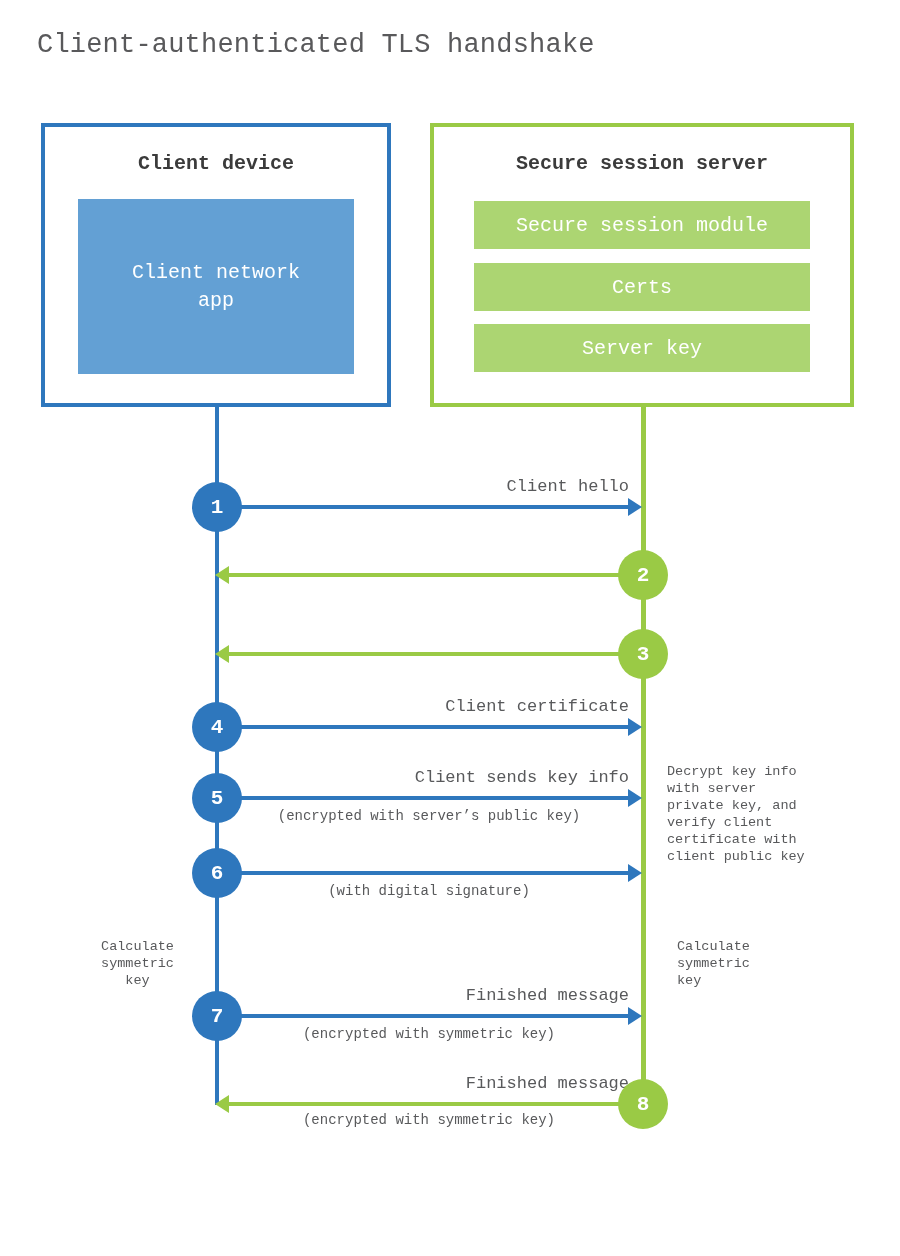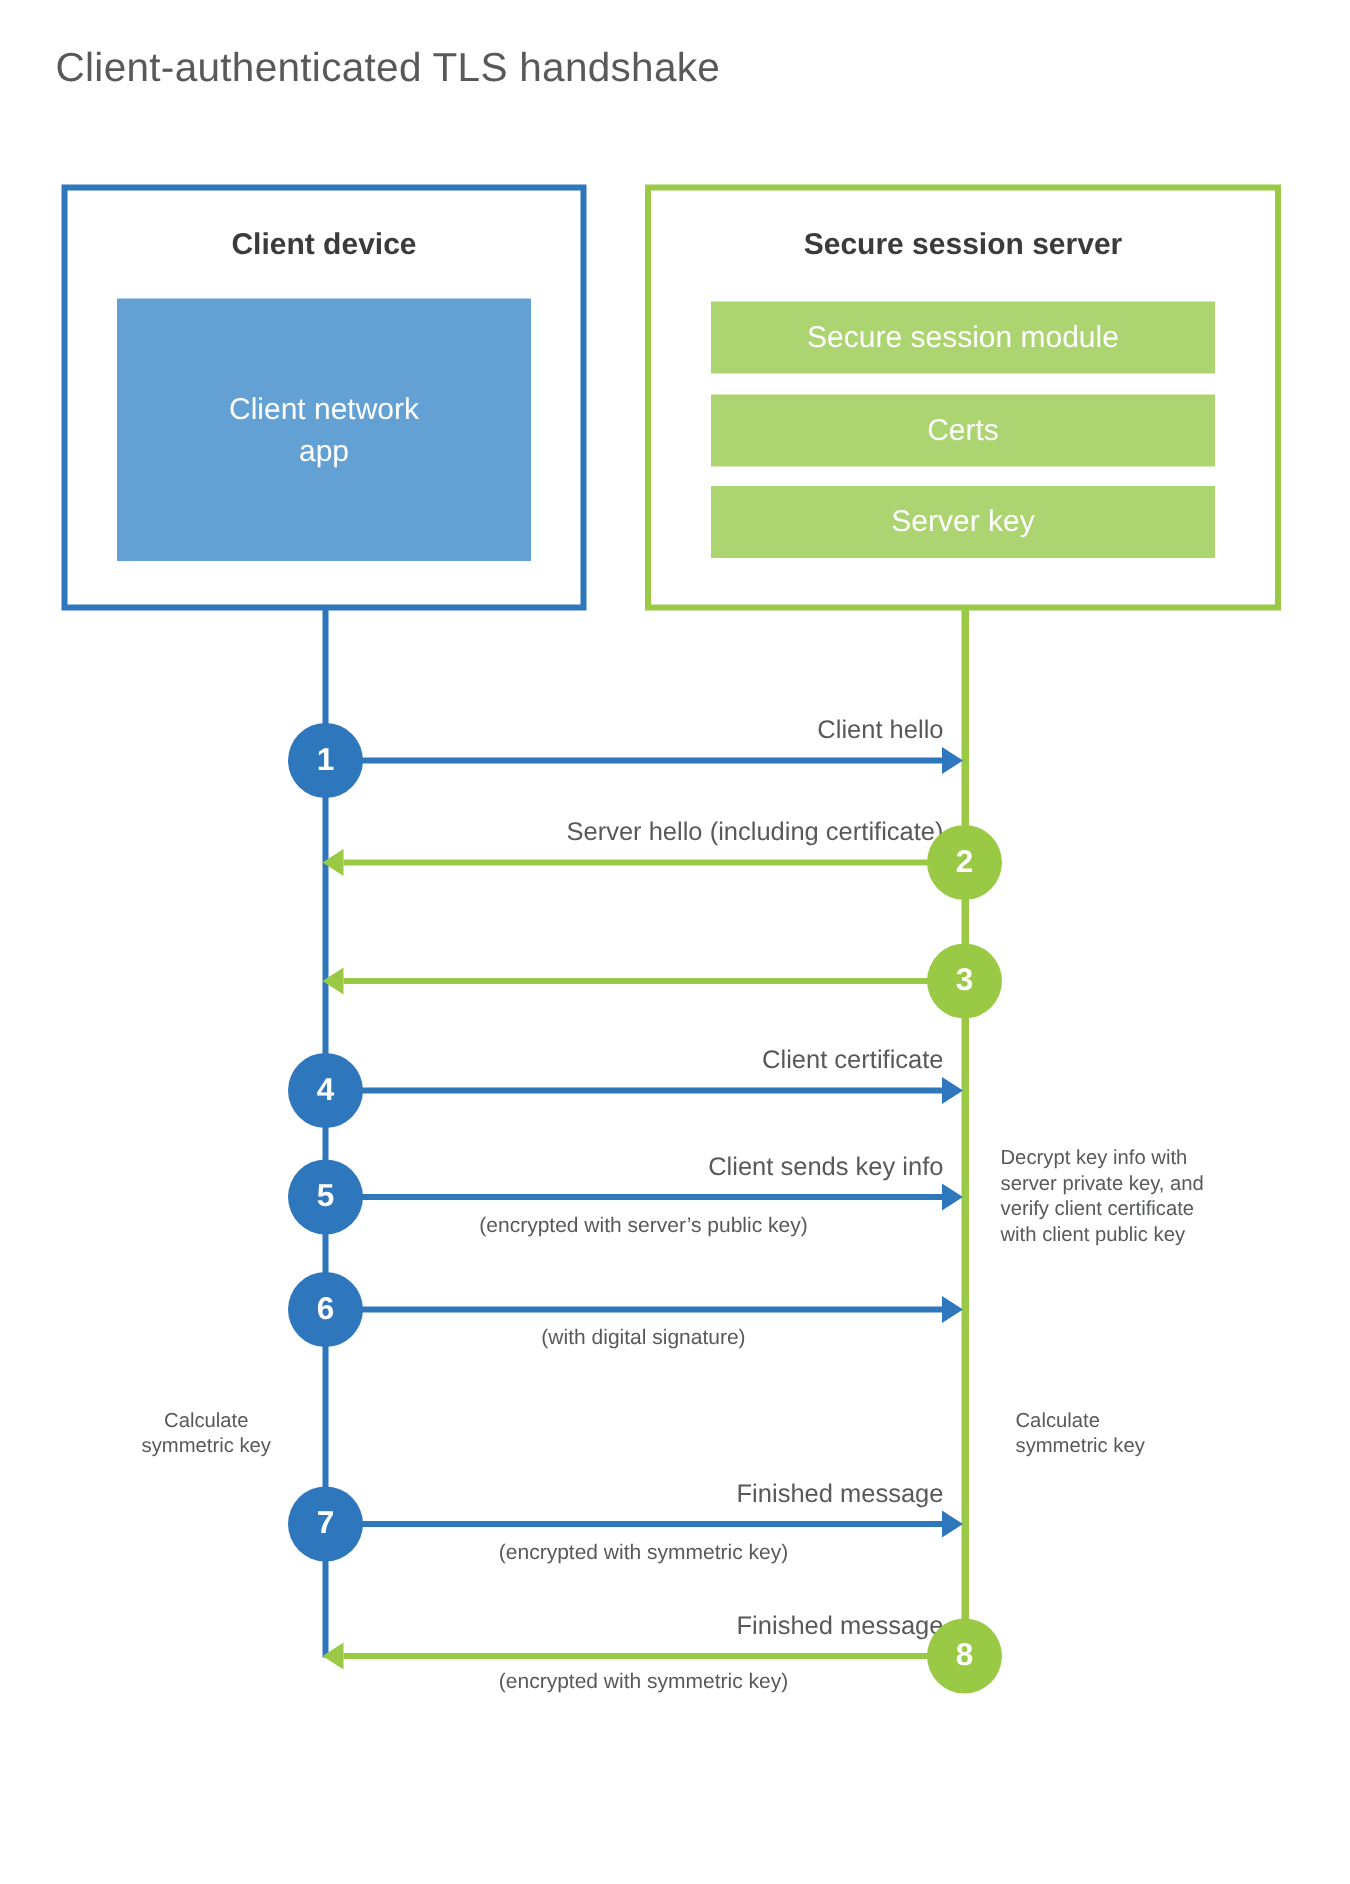--- a/index.html
+++ b/index.html
@@ -2,21 +2,21 @@
 <html style="--blue: #2E77BD; --blue-fill: #63A0D4; --green: #9ACA45; --green-fill: #ACD572; --text: #58595B; --heading: #3B3B3B;"><head>
 <meta charset="utf-8">
 <style>
   :root{
     --blue:#2E77BD; --blue-fill:#63A0D4;
     --green:#9ACA45; --green-fill:#ACD572;
     --text:#58595B; --heading:#3B3B3B;
   }
   html,body{margin:0;padding:0;background:#fff;}
   .canvas{position:relative;width:900px;height:1256px;background:#fff;overflow:hidden;
-          font-family:Liberation Sans, sans-serif;}
+          font-family:Liberation Mono, monospace;}
   .page-title{position:absolute;left:37px;top:30px;font-size:27px;font-weight:400;
           color:#59595B;letter-spacing:0.2px;}
   
   .actor-box{position:absolute;top:123px;height:284px;background:#fff;box-sizing:border-box;}
   .client-box{left:41px;width:350px;border:4px solid var(--blue);}
   .server-box{left:430px;width:424px;border:4px solid var(--green);}
   .actor-title{position:absolute;left:0;right:0;top:25px;text-align:center;
           font-size:20px;font-weight:bold;color:var(--heading);}
   .app-box{position:absolute;left:78px;top:199px;width:276px;height:175px;
           background:var(--blue-fill);display:flex;align-items:center;justify-content:center;
@@ -73,21 +73,20 @@
   <div class="module-bar" style="top:324px">Server key</div>
 
   <div class="vline blue"></div>
   <div class="vline green"></div>
 
   <div class="msg-label" style="top:477px">Client hello</div>
   <div class="hline blue" style="top:505px"></div>
   <div class="tri right" style="top:498px"></div>
   <div class="circle blue" style="top:482px">1</div>
 
-  <div class="msg-label" style="top:545px">Server hello (including certificate)</div>
   <div class="hline green" style="top:573px"></div>
   <div class="tri left" style="top:566px"></div>
   <div class="circle green" style="top:550px">2</div>
 
   <div class="hline green" style="top:652px"></div>
   <div class="tri left" style="top:645px"></div>
   <div class="circle green" style="top:629px">3</div>
 
   <div class="msg-label" style="top:697px">Client certificate</div>
   <div class="hline blue" style="top:725px"></div>

